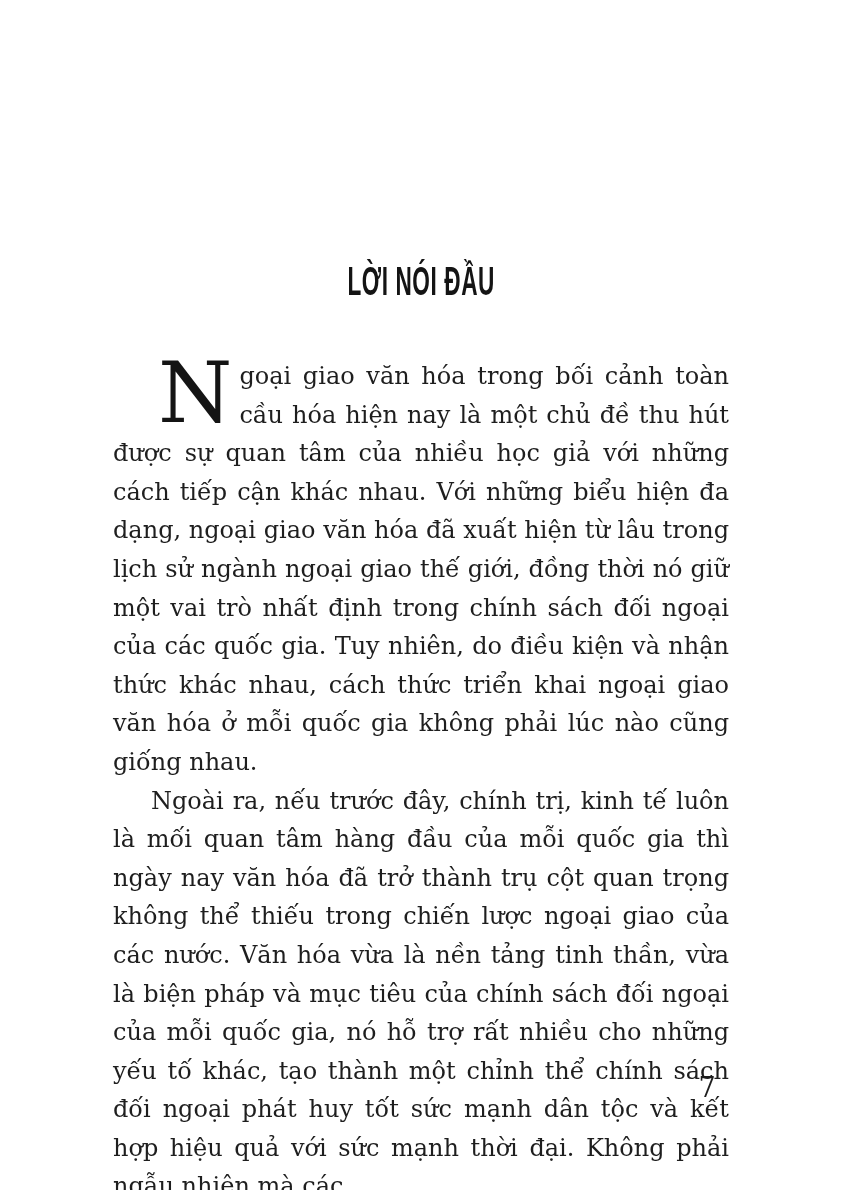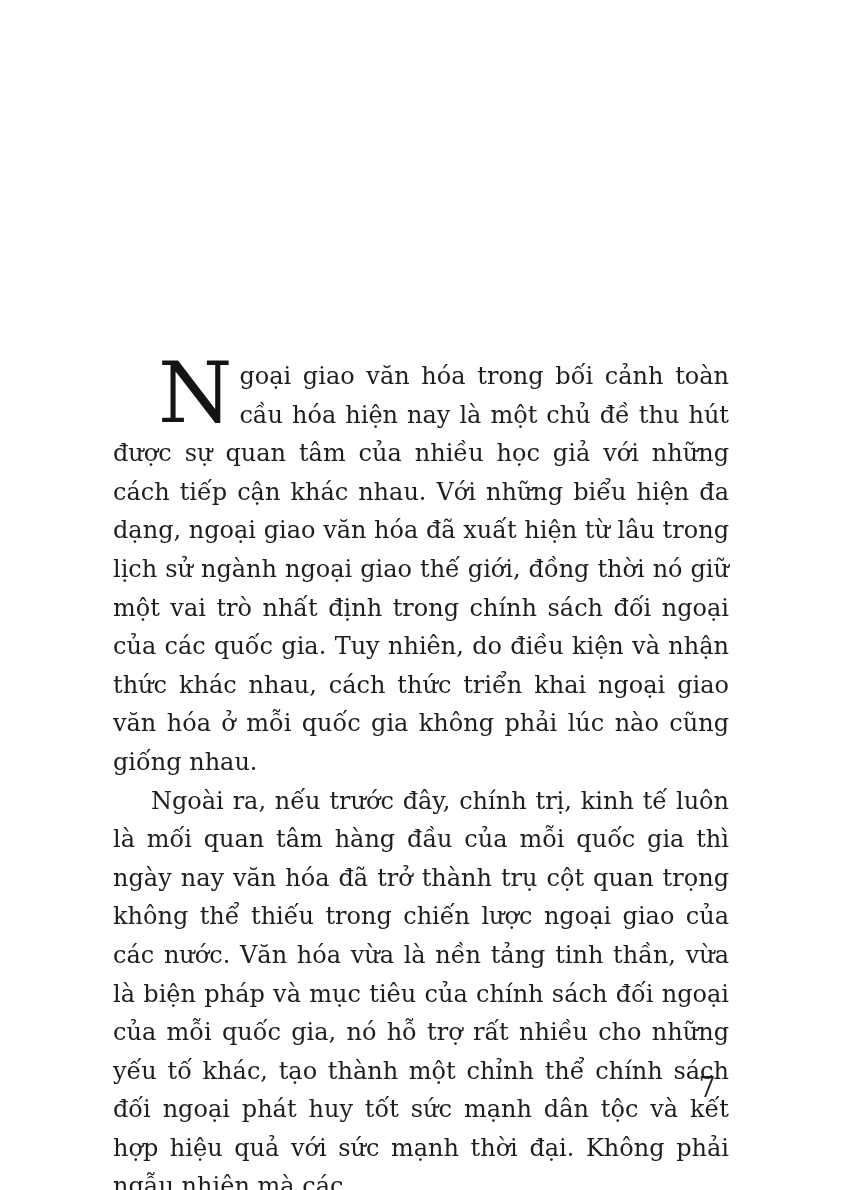--- a/index.html
+++ b/index.html
@@ -73,20 +73,23 @@
     text-align: center;
     font-size: 27px;
     color: #1e1e1e;
   }
 </style>
 </head>
 <body>
 
 <div class="page">
 
+  <div class="title-wrap">
+    <span class="title">LỜI NÓI ĐẦU</span>
+  </div>
 
   <div class="body-text">
     <p class="para">
       <span class="dropcap">N</span><span>goại giao văn hóa trong bối cảnh toàn cầu hóa hiện nay là một chủ đề thu hút được sự quan tâm của nhiều học giả với những cách tiếp cận khác nhau. Với những biểu hiện đa dạng, ngoại giao văn hóa đã xuất hiện từ lâu trong lịch sử ngành ngoại giao thế giới, đồng thời nó giữ một vai trò nhất định trong chính sách đối ngoại của các quốc gia. Tuy nhiên, do điều kiện và nhận thức khác nhau, cách thức triển khai ngoại giao văn hóa ở mỗi quốc gia không phải lúc nào cũng giống nhau.</span>
     </p>
     <p class="para para-indent">Ngoài ra, nếu trước đây, chính trị, kinh tế luôn là mối quan tâm hàng đầu của mỗi quốc gia thì ngày nay văn hóa đã trở thành trụ cột quan trọng không thể thiếu trong chiến lược ngoại giao của các nước. Văn hóa vừa là nền tảng tinh thần, vừa là biện pháp và mục tiêu của chính sách đối ngoại của mỗi quốc gia, nó hỗ trợ rất nhiều cho những yếu tố khác, tạo thành một chỉnh thể chính sách đối ngoại phát huy tốt sức mạnh dân tộc và kết hợp hiệu quả với sức mạnh thời đại. Không phải ngẫu nhiên mà các</p>
   </div>
 
   <div class="page-number">7</div>
 

